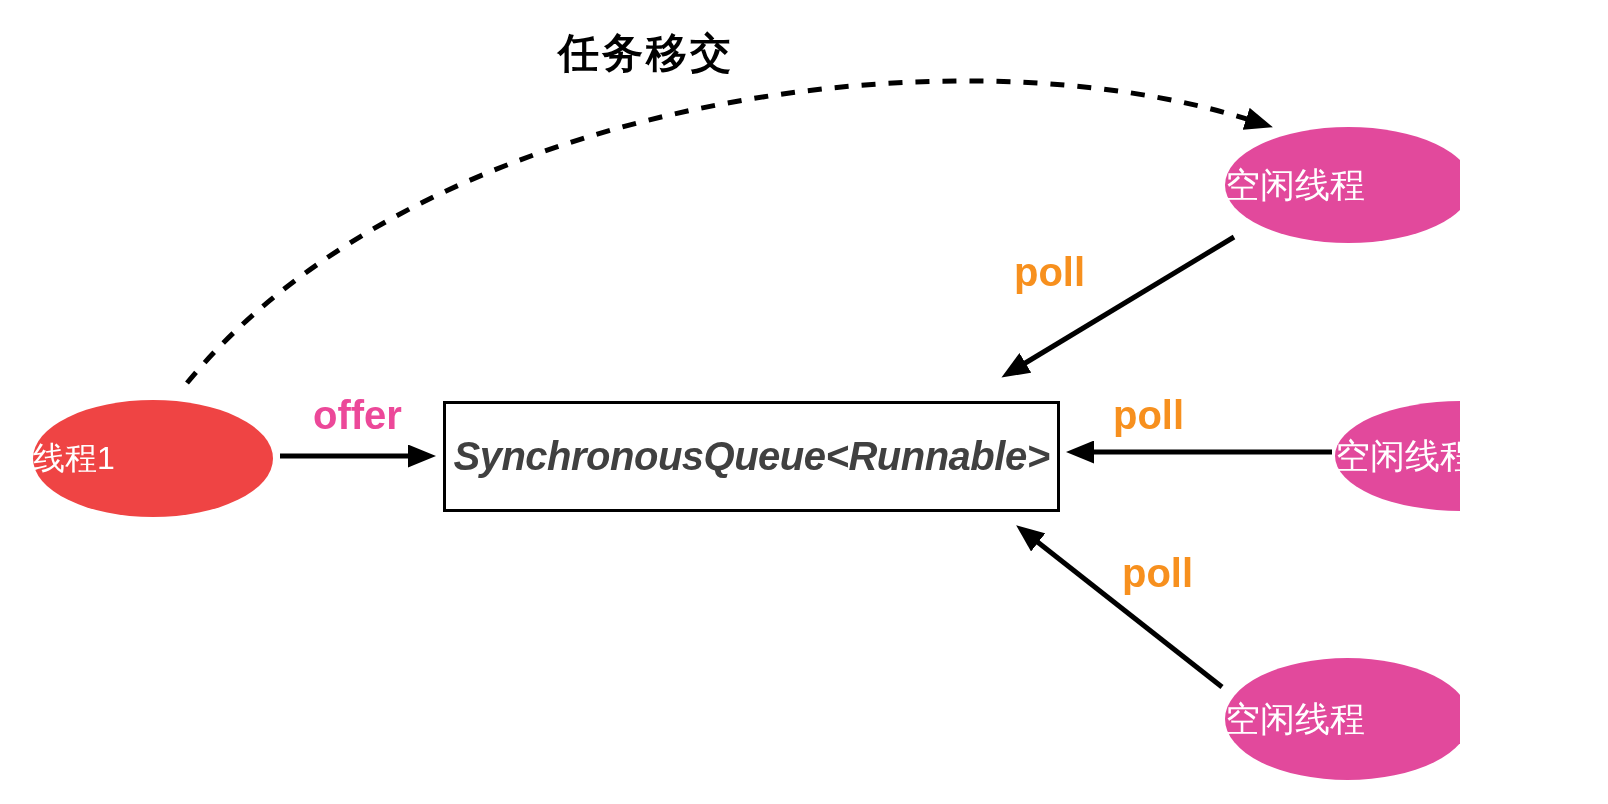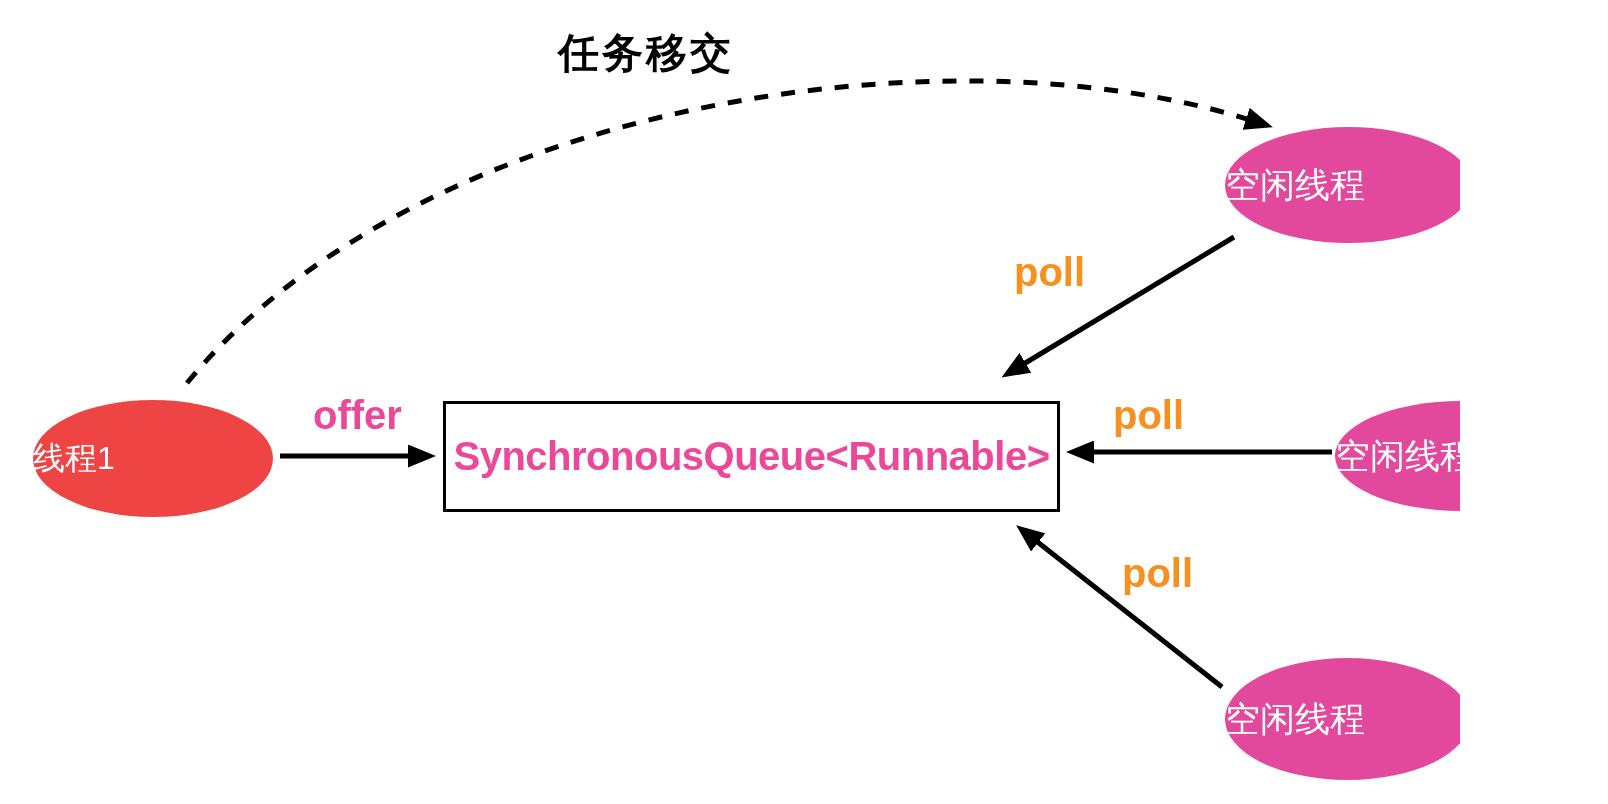--- a/index.html
+++ b/index.html
@@ -97,21 +97,21 @@
   <div class="edge-label label-poll-top" style="color: rgb(247, 144, 30);">poll</div>
 
   <div class="edge-label label-poll-middle" style="color: rgb(247, 144, 30);">poll</div>
 
   <div class="edge-label label-poll-bottom" style="color: rgb(247, 144, 30);">poll</div>
 
   <div class="node ellipse node-thread1" style="background: #ef4444;">
     <span>线程1</span>
   </div>
 
-  <div class="queue-box" style="color: #ec4899;">
+  <div class="queue-box" style="color: #404040; font-style: italic;">
     <span>SynchronousQueue&lt;Runnable&gt;</span>
   </div>
 
   <div class="node ellipse node-idle-top" style="background: rgb(226, 73, 156);">
     <span>空闲线程</span>
   </div>
 
   <div class="node ellipse node-idle-middle" style="background: rgb(226, 73, 156);">
     <span>空闲线程</span>
   </div>

